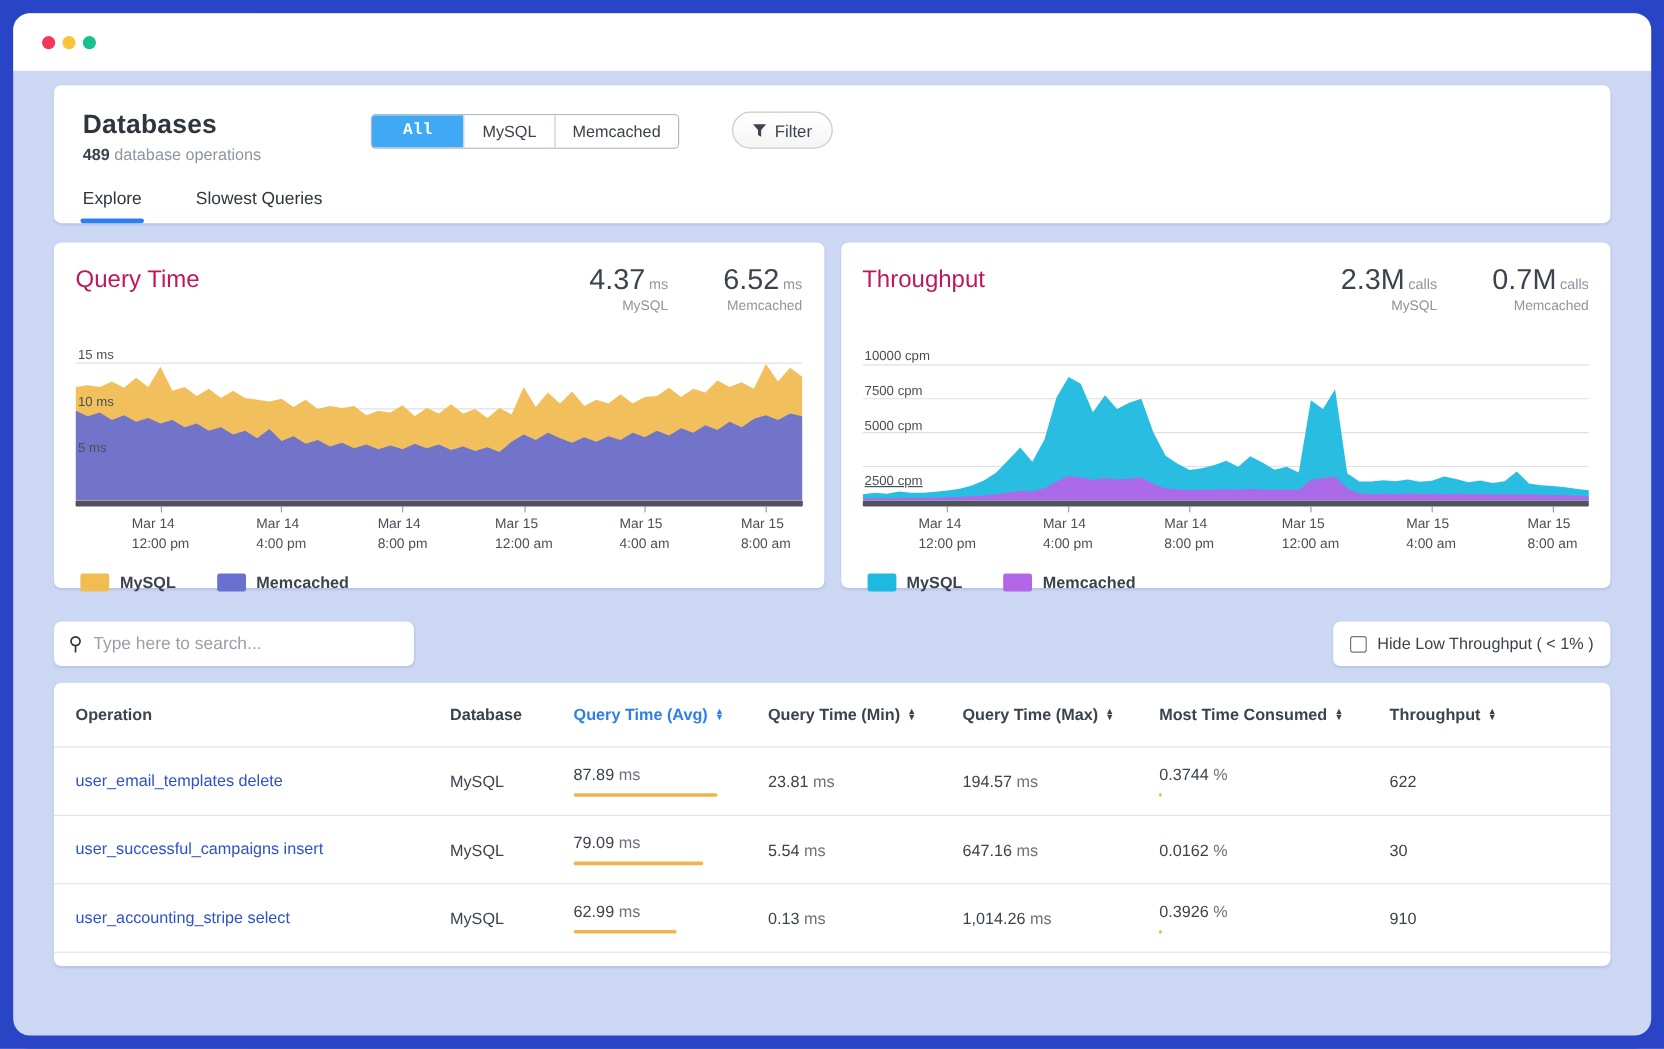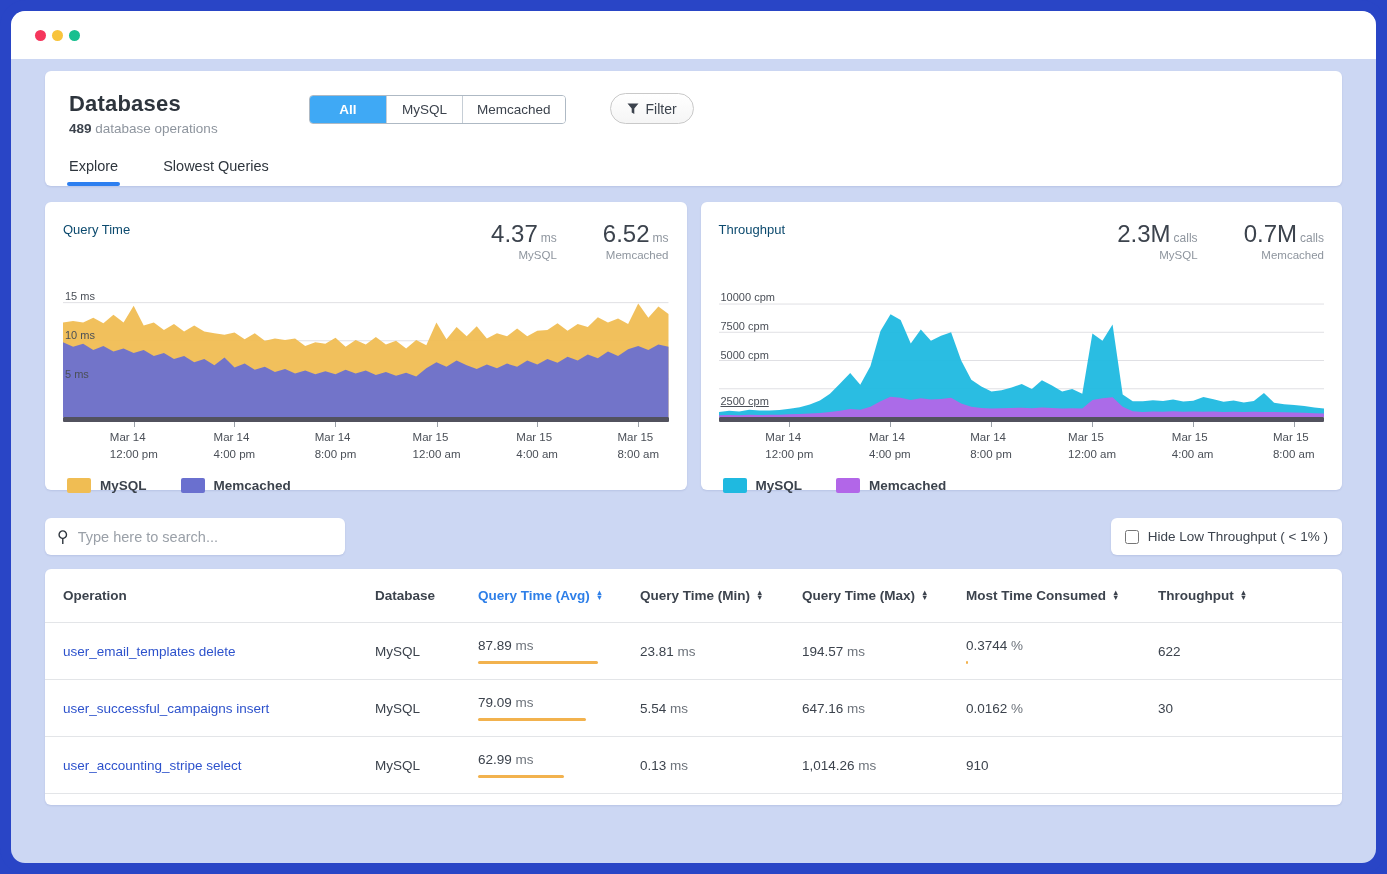--- a/index.html
+++ b/index.html
@@ -20,37 +20,37 @@
   
   .header-card { padding:20px 24px 0 24px; margin-bottom:16px; }
   .header-top { display:flex; align-items:flex-start; }
   .page-title { font-size:22px; font-weight:700; color:#2e353d; letter-spacing:.2px; }
   .ops-count { margin-top:4px; font-size:13.5px; color:#8e959e; }
   .ops-count b { color:#3c434d; }
   .title-block { width:240px; }
 
   .segmented { display:flex; margin-top:4px; border:1px solid #aeb9c4; border-radius:4px; overflow:hidden; height:29px; }
   .segment { min-width:76px; padding:0 14px; display:flex; align-items:center; justify-content:center; font-size:13.5px; color:#3c434d; background:#fff; border-left:1px solid #c6ced6; cursor:pointer; }
-  .segment:first-child { border-left:none; }
+  .segment:first-child { border-left:none;font-family:Liberation Mono, monospace; }
   .segment.active { background:#3fa9f5; color:#fff; font-weight:700; border-left-color:#3fa9f5; }
 
   .filter-wrap { flex:1; display:flex; align-items:flex-start; margin-left:30px; margin-top:2px; }
   .filter-input { flex:1; border:none; border-bottom:1px solid #e8e8ec; font-size:14.5px; color:#3c434d; padding:6px 2px 12px 2px; outline:none; background:transparent; font-family:inherit; }
   .filter-input::placeholder { color:#8e959e; }
   .filter-btn { margin-left:14px; display:flex; align-items:center; gap:7px; border:1px solid #c9c9c9; background:linear-gradient(#fff,#f5f5f5); border-radius:16px; height:31px; padding:0 16px; font-size:14px; color:#3c434d; cursor:pointer; font-family:inherit; }
 
   .tabs { display:flex; gap:45px; margin-top:22px; }
   .tab { font-size:14.5px; color:#2e353d; padding-bottom:12px; cursor:pointer; position:relative; }
   .tab.active::after { content:""; position:absolute; left:-2px; right:-2px; bottom:0; height:4px; background:#2d7ff0; border-radius:2px; }
 
   
   .charts-row { display:flex; gap:14px; margin-bottom:28px; }
   .chart-card { flex:1; padding:18px 18px 14px 18px; height:288px; }
   .chart-head { display:flex; justify-content:space-between; align-items:flex-start; }
-  .chart-title { font-size:13px; color:#0c4a6e; padding-top:2px; }
+  .chart-title { font-size:20px; color:#be185d; padding-top:2px; }
   .stats { display:flex; gap:46px; }
   .stat { text-align:right; }
   .stat-line { white-space:nowrap; }
   .stat-value { font-size:24px; color:#3c434d; }
   .stat-unit { font-size:12px; color:#8e959e; margin-left:3px; }
   .stat-label { font-size:11.5px; color:#8e959e; margin-top:1px; }
 
   .plot-wrap { position:relative; margin-top:34px; height:122px; }
   .plot-svg { position:absolute; inset:0; width:100%; height:100%; }
   .ylab { position:absolute; left:2px; font-size:11px; color:#4a4f57; transform:translateY(-13px); background:transparent; }
@@ -348,20 +348,21 @@
               <div class="cell"><span>647.16</span><span class="unit"> ms</span></div>
               <div class="cell pct-cell"><span>0.0162</span><span class="unit"> %</span></div>
               <div class="cell">30</div>
             </div>
             <div class="t-row t-body-row">
               <div><a class="op-link">user_accounting_stripe select</a></div>
               <div class="cell">MySQL</div>
               <div class="cell bar-cell"><span>62.99</span><span class="unit"> ms</span><div class="bar" style="width: 86px;"></div></div>
               <div class="cell"><span>0.13</span><span class="unit"> ms</span></div>
               <div class="cell"><span>1,014.26</span><span class="unit"> ms</span></div>
+              <div class="cell pct-cell"><span>0.3926</span><span class="unit"> %</span><div class="bar" style="width: 2px;"></div></div>
               <div class="cell">910</div>
             </div>
           </div>
       </div>
 
     </div>
   </div>
 </div>
 
 </body></html>

